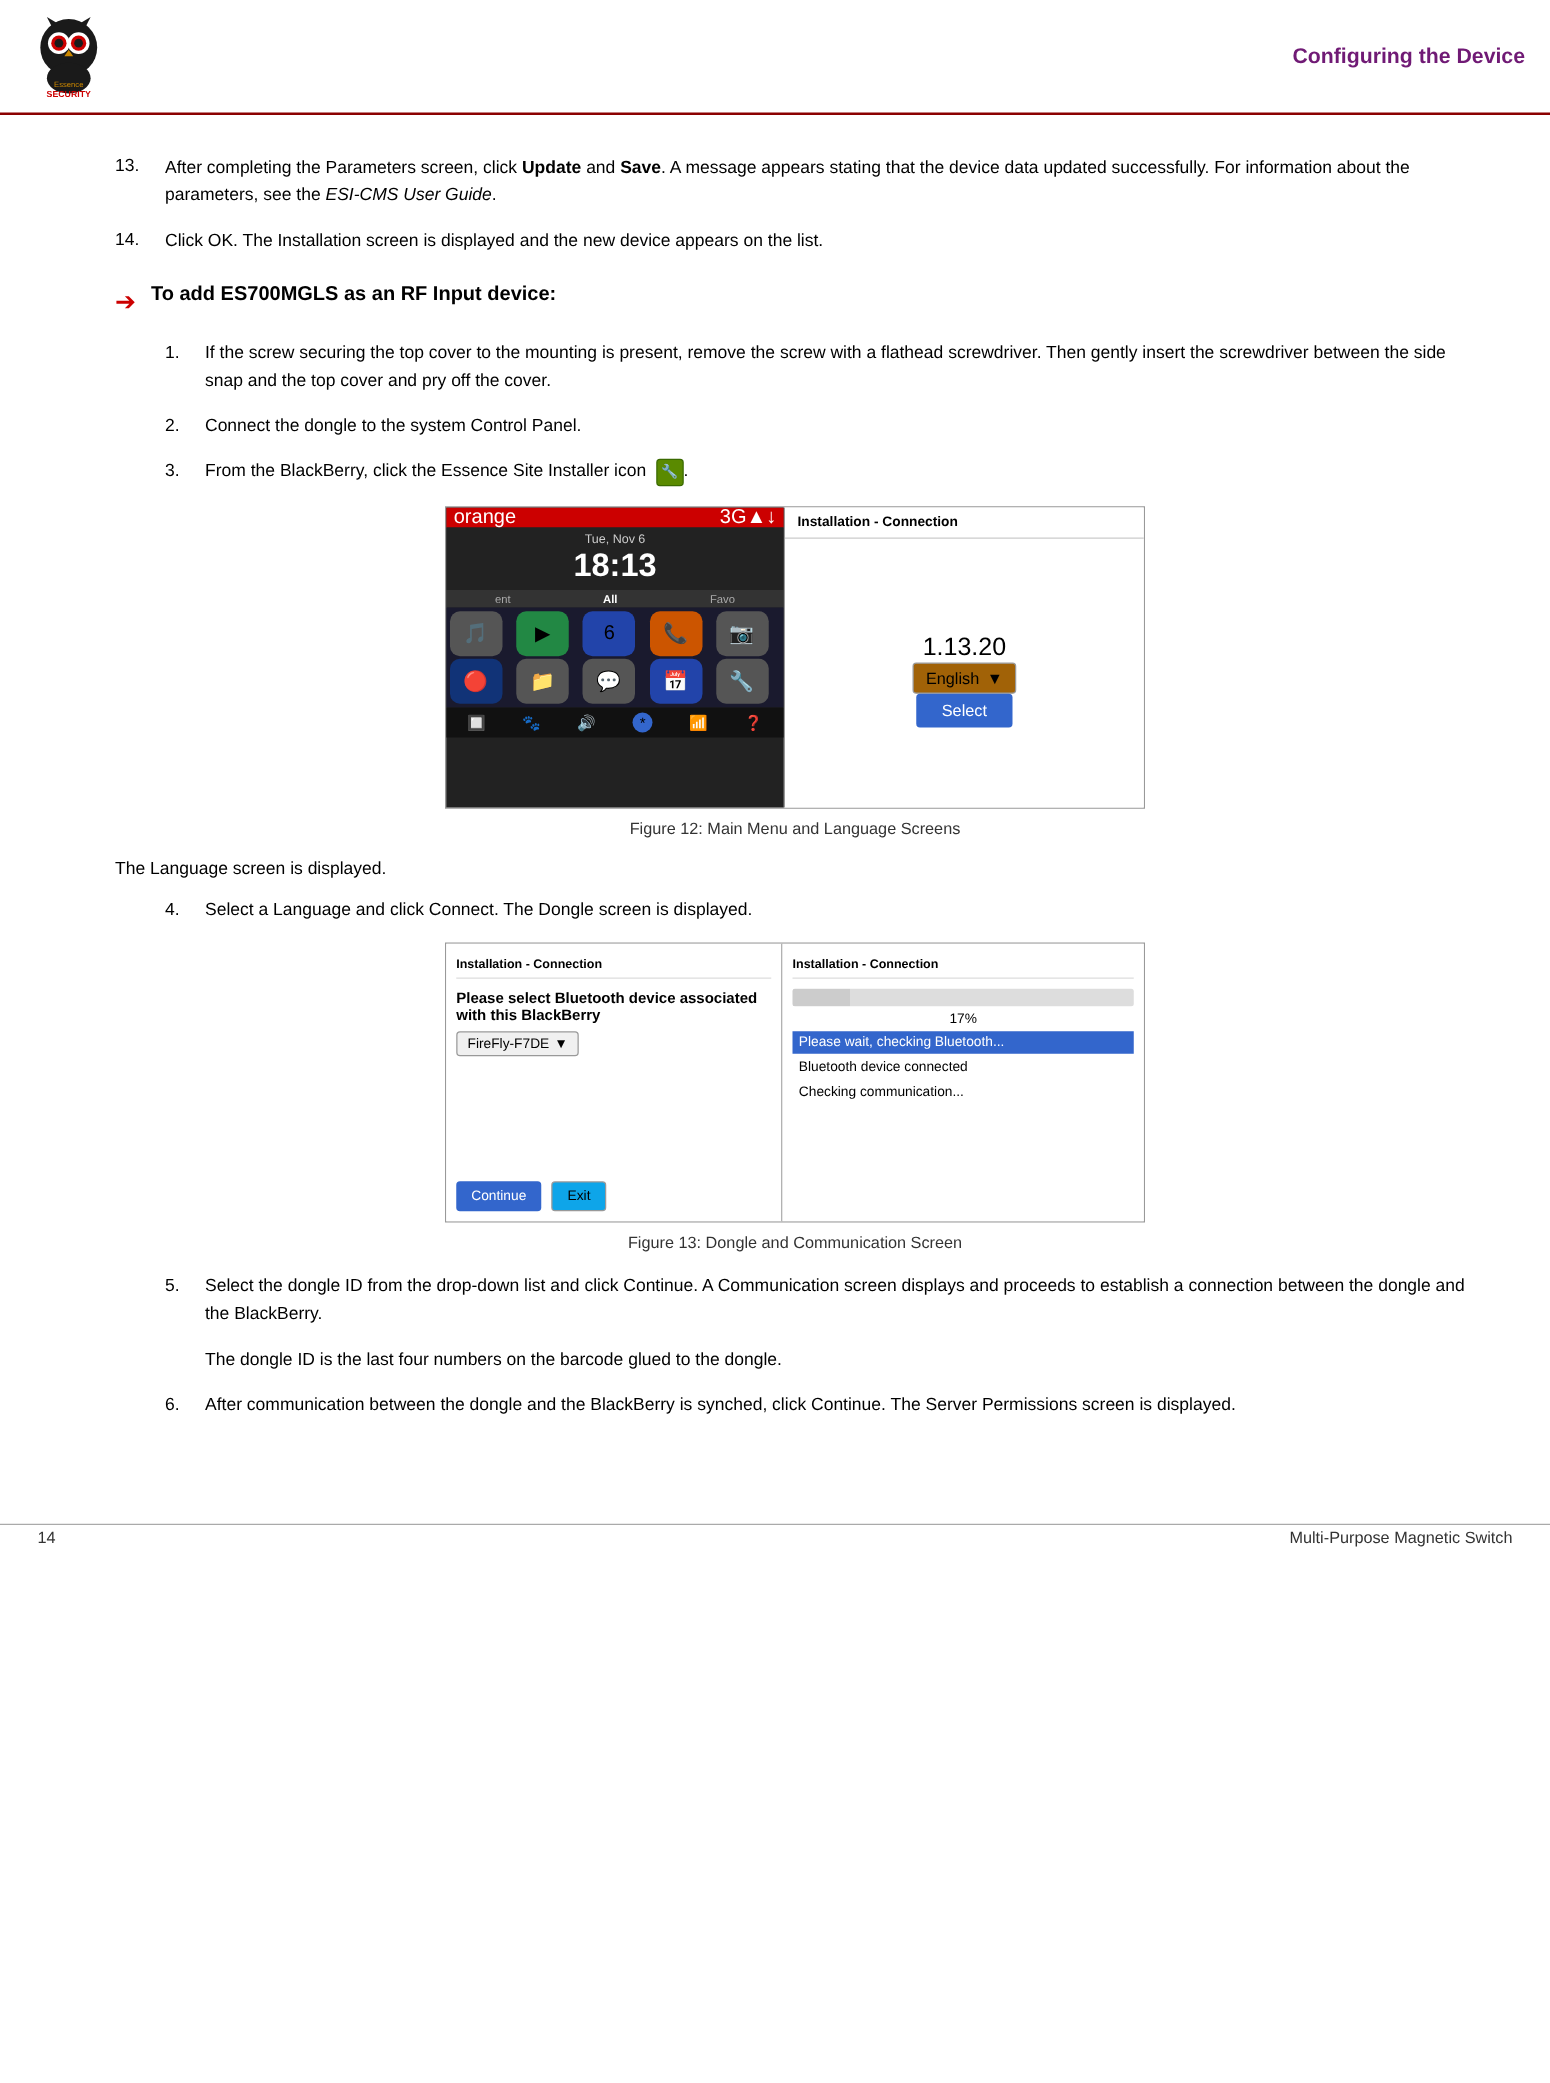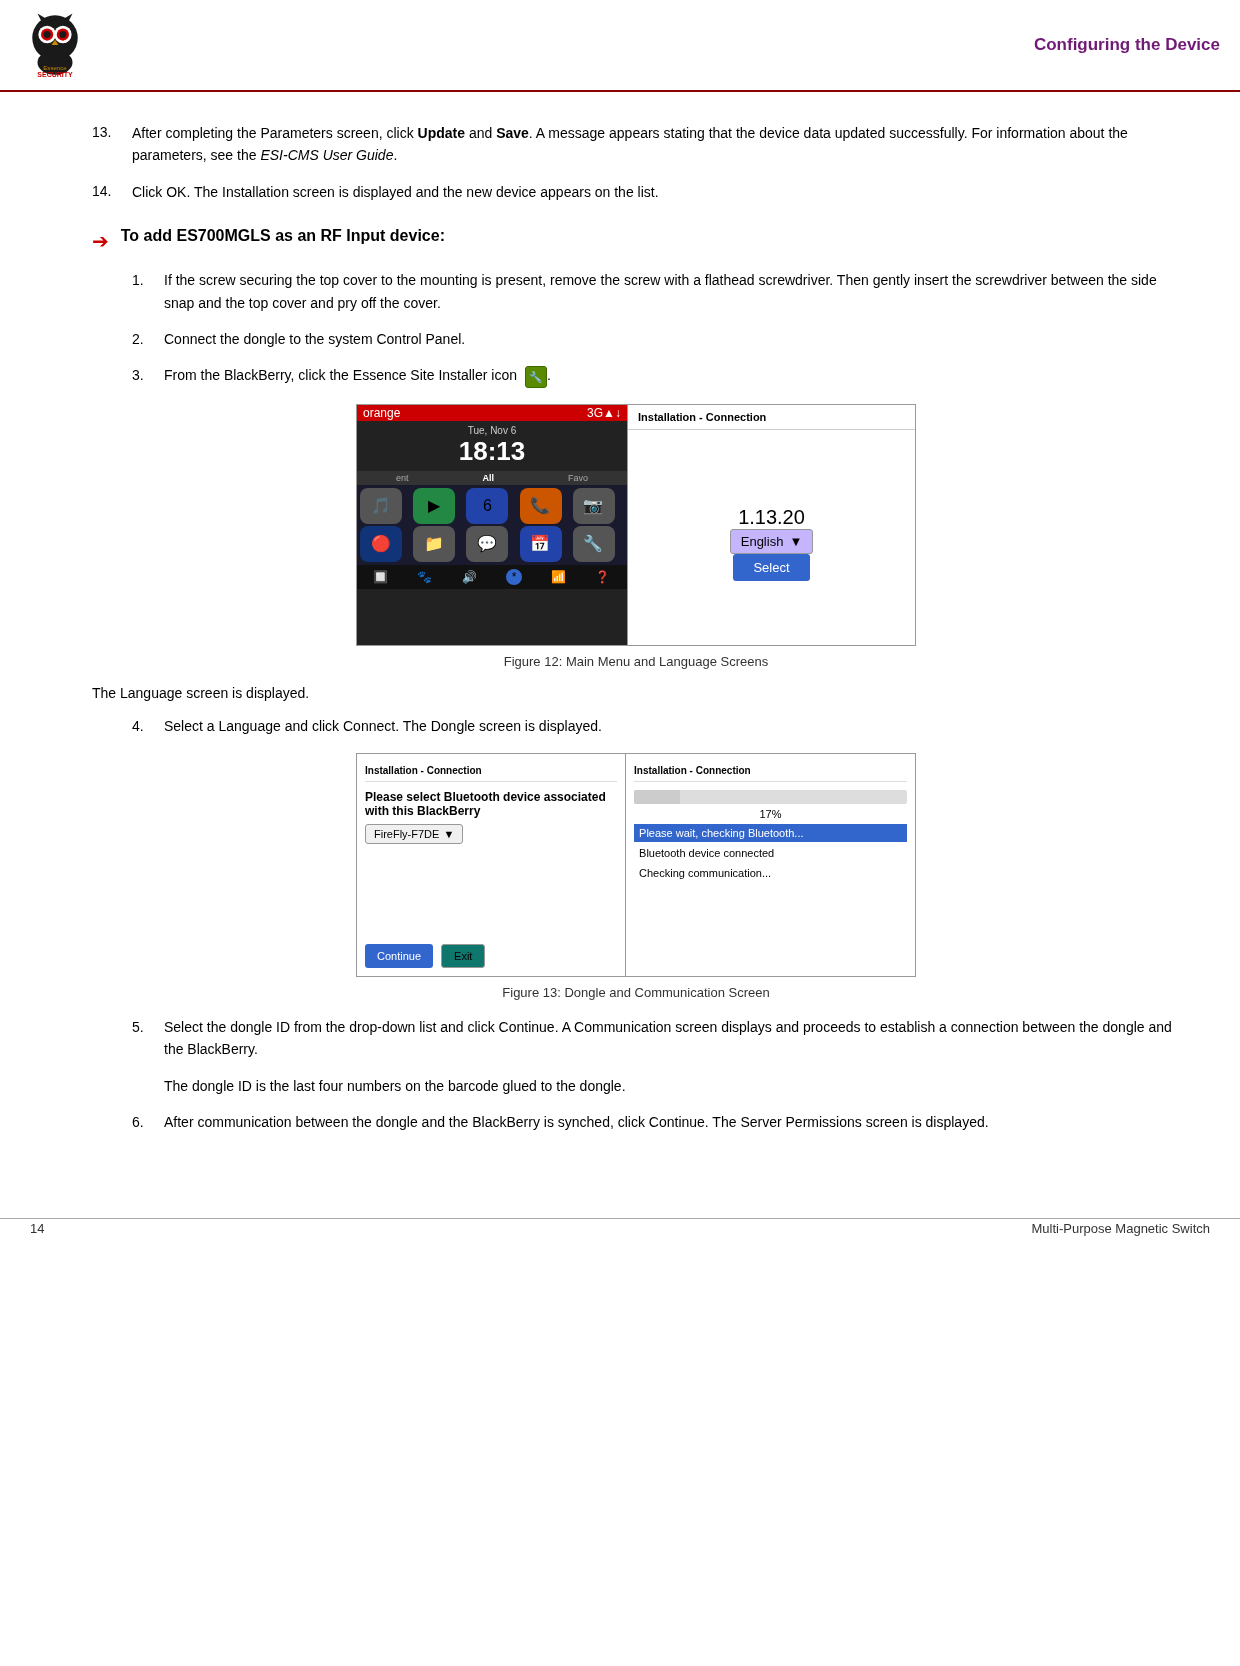--- a/index.html
+++ b/index.html
@@ -146,21 +146,21 @@
       gap: 12px;
     }
 
     
     .bb-status-bar {
       display: flex;
       justify-content: space-between;
       align-items: center;
       background: #cc0000;
       color: #fff;
-      font-size: 12px;
+      font-size: 16px;
       padding: 2px 6px;
       height: 16px;
     }
     .bb-time-area {
       background: #333;
       color: #fff;
       text-align: center;
       padding: 4px 0;
     }
     .bb-date {
@@ -273,21 +273,21 @@
     }
     .fig13-continue-btn {
       background: #3366cc;
       color: #fff;
       border: none;
       border-radius: 3px;
       padding: 5px 12px;
       font-size: 11px;
     }
     .fig13-exit-btn {
-      background: #0f766e;
+      background: #0ea5e9;
       color: #000;
       border: 1px solid #999;
       border-radius: 3px;
       padding: 5px 12px;
       font-size: 11px;
     }
     .fig13-right-text {
       font-size: 11px;
       line-height: 1.5;
       margin-bottom: 8px;
@@ -444,21 +444,21 @@
             <span style="font-size:12px;color:#000;background:#3366cc;border-radius:50%;width:16px;height:16px;display:inline-flex;align-items:center;justify-content:center;">*</span>
             <span style="font-size:12px;color:#ccc;">📶</span>
             <span style="font-size:12px;color:#ccc;">❓</span>
           </div>
         </div>
 
         <div class="screen-right">
           <div style="width:100%;border-bottom:1px solid #ccc;padding:6px 10px;font-size:11px;font-weight:bold;">Installation - Connection</div>
           <div style="flex:1;display:flex;flex-direction:column;align-items:center;justify-content:center;gap:0;padding:10px;">
             <div style="font-size:20px;">1.13.20</div>
-            <div style="display:flex;align-items:flex-start;border:1px solid #999;border-radius:3px;padding:4px 10px;font-size:13px;background:#c4b5fd;gap:6px;">
+            <div style="display:flex;align-items:flex-start;border:1px solid #999;border-radius:3px;padding:4px 10px;font-size:13px;background:#a16207;gap:6px;">
               <span>English</span>
               <span>▼</span>
             </div>
             <button class="connect-btn">Select</button>
           </div>
         </div>
       </div>
       <div class="figure-caption">Figure 12: Main Menu and Language Screens</div>
     </div>
 

